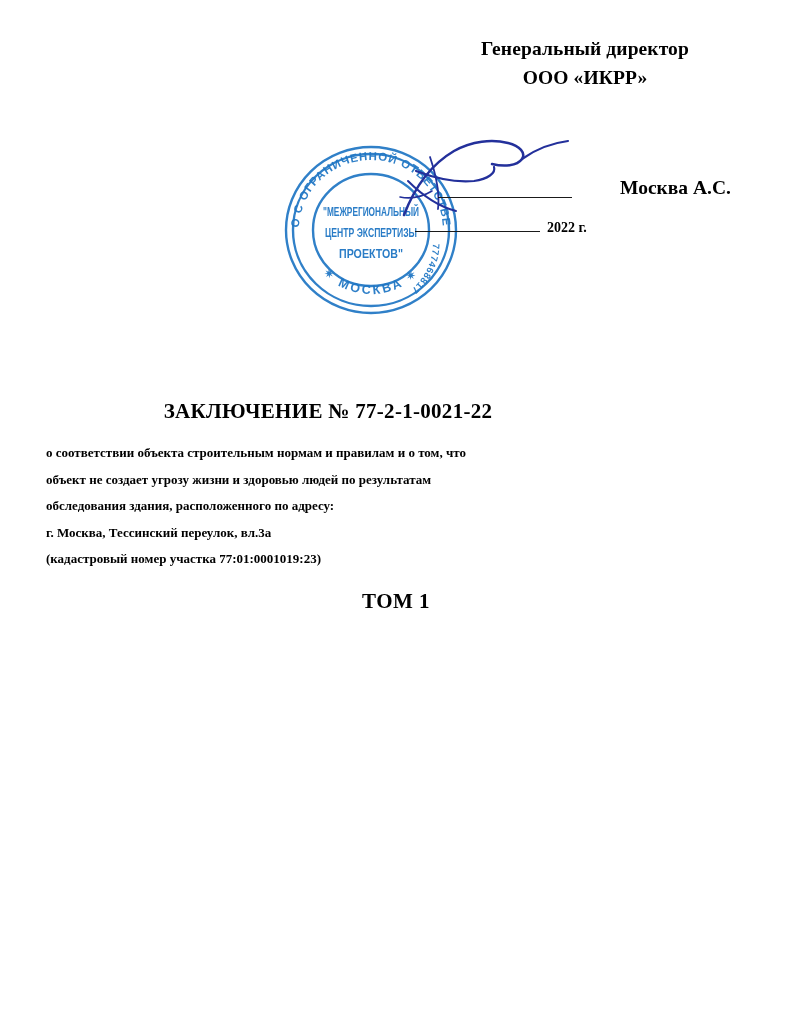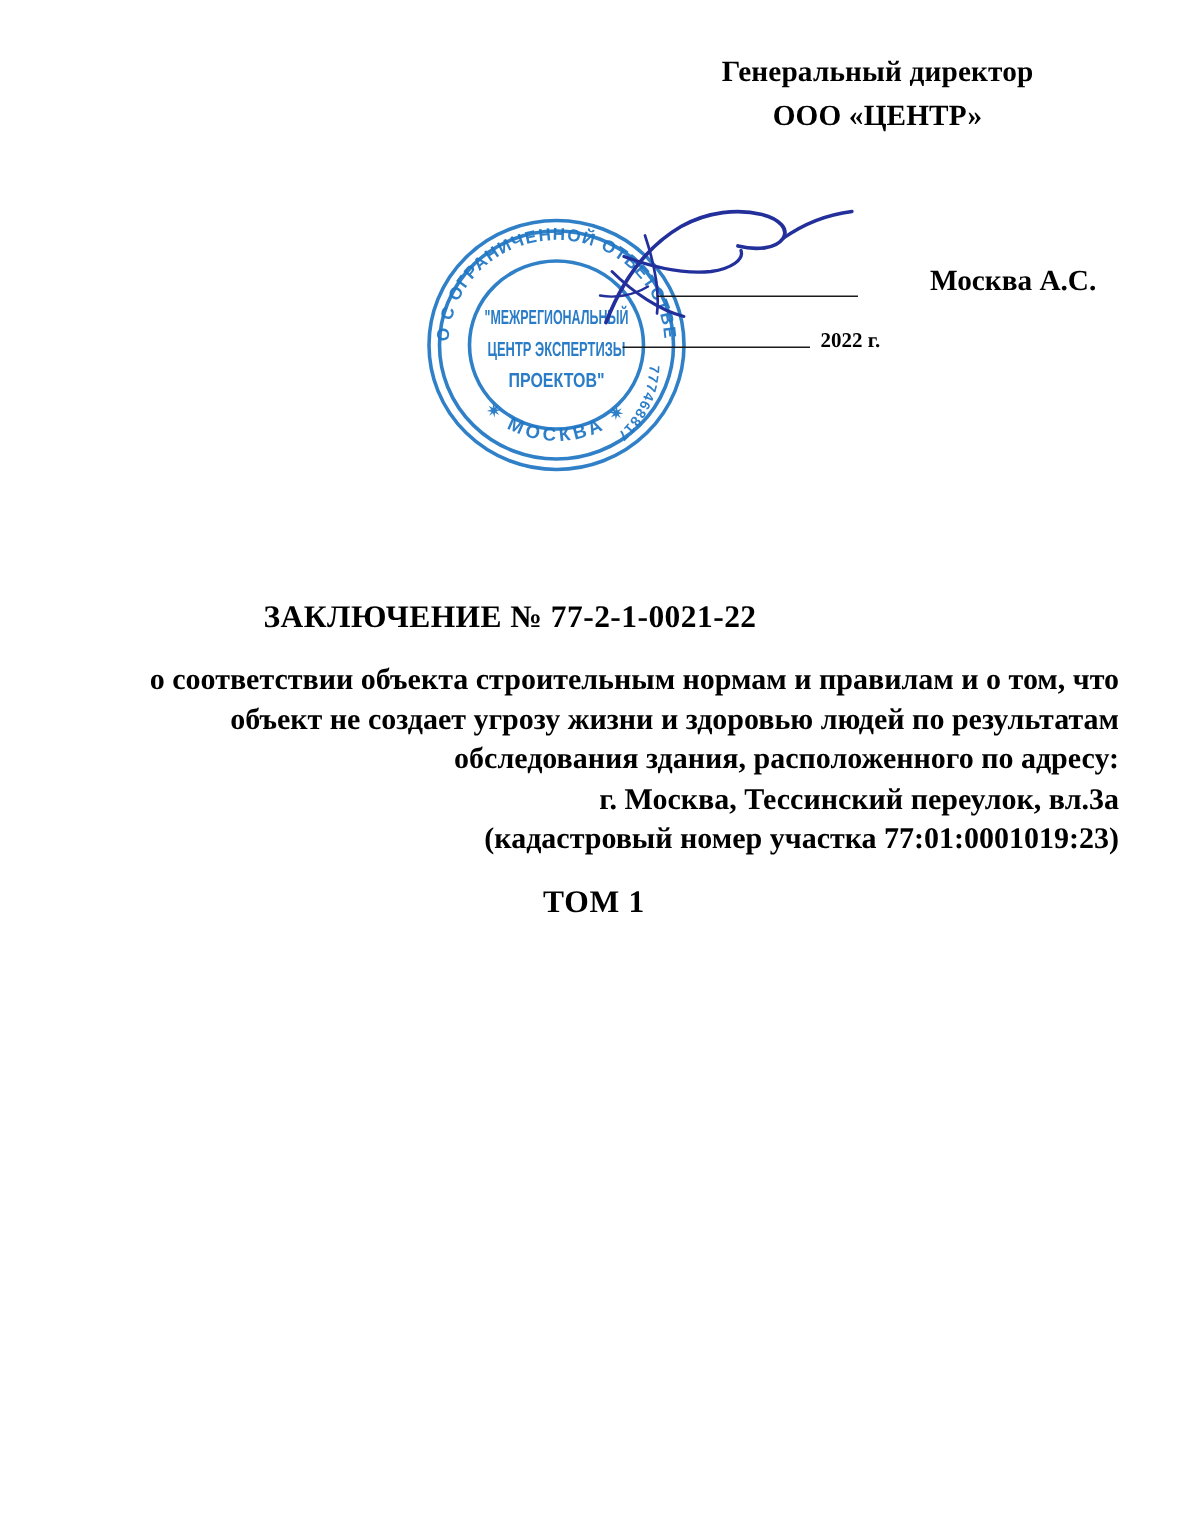--- a/index.html
+++ b/index.html
@@ -86,37 +86,37 @@
     top: 217px;
     font-weight: bold;
     font-size: 14px;
     line-height: 22px;
     white-space: nowrap;
   }
 
   
   .doc-title {
     position: absolute;
-    left: 12px;
+    left: 0;
     top: 398px;
     width: 656px;
     text-align: center;
     font-weight: bold;
     font-size: 21px;
     line-height: 26px;
     letter-spacing: 0.3px;
   }
   .doc-subtitle {
     position: absolute;
     left: 46px;
     top: 440px;
     width: 700px;
-    text-align: right;
-    font-weight: bold;
-    font-size: 20px;
+    text-align: left;
+    font-weight: bold;
+    font-size: 13px;
     line-height: 26.5px;
   }
   .doc-subtitle p { margin: 0; }
 
   .volume-label {
     position: absolute;
     left: 0;
     top: 588px;
     width: 792px;
     text-align: center;
@@ -139,21 +139,21 @@
     white-space: nowrap;
   }
 </style>
 </head>
 <body>
 
 <div class="page">
 
   <div class="approval-block">
     <div class="approval-line">Генеральный директор</div>
-    <div class="approval-line">ООО «ЦЕНТР»</div>
+    <div class="approval-line">ООО «ИКРР»</div>
   </div>
 
   <div class="seal">
     <svg viewBox="0 0 176 172" xmlns="http://www.w3.org/2000/svg">
       <defs>
         <path id="ringOuter" d="M 16,86 A 72,70 0 0 1 160,86"></path>
         <path id="ringBottom" d="M 22,86 A 66,64 0 0 0 154,86"></path>
         <path id="ringOgrnL" d="M 150,100 A 66,64 0 0 1 128,146"></path>
         <path id="ringLeftTxt" d="M 30,120 A 66,64 0 0 1 16,80"></path>
       </defs>

